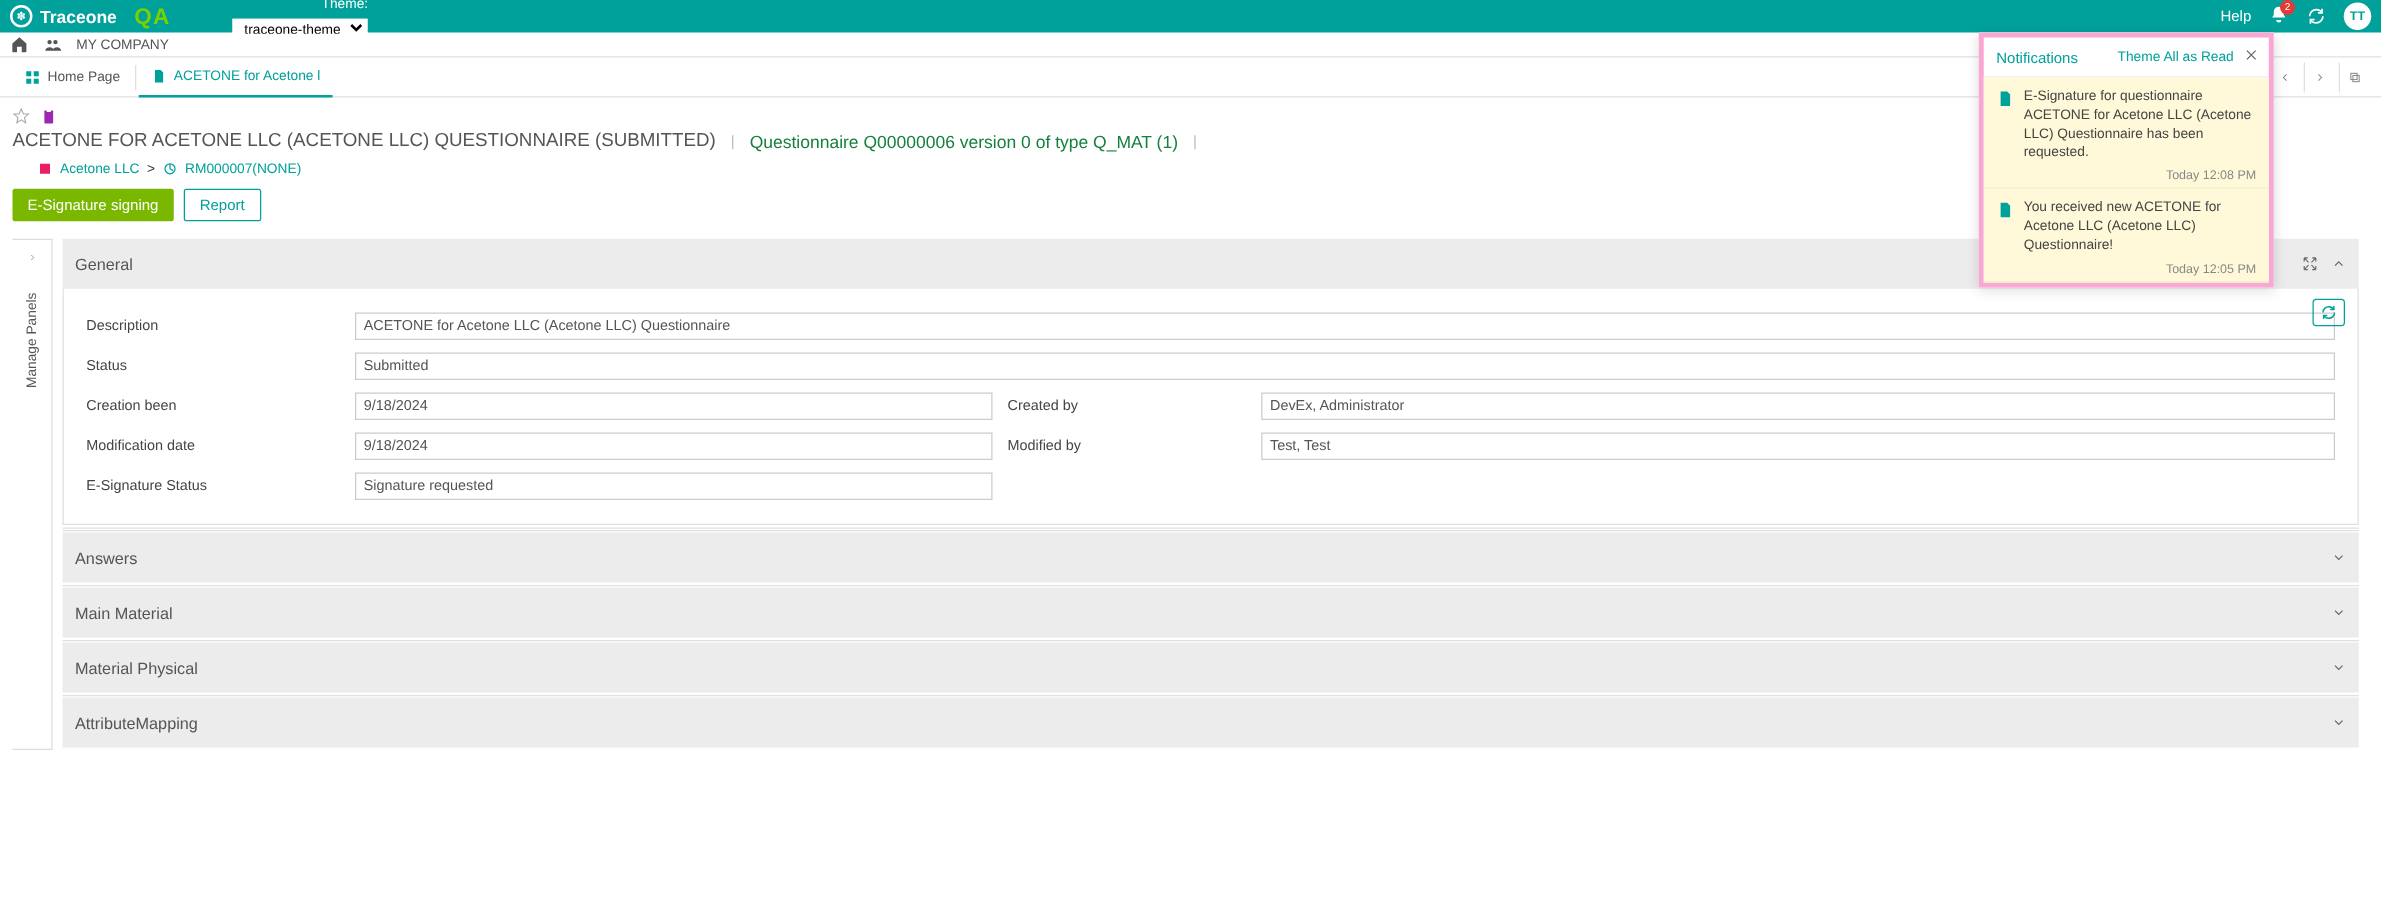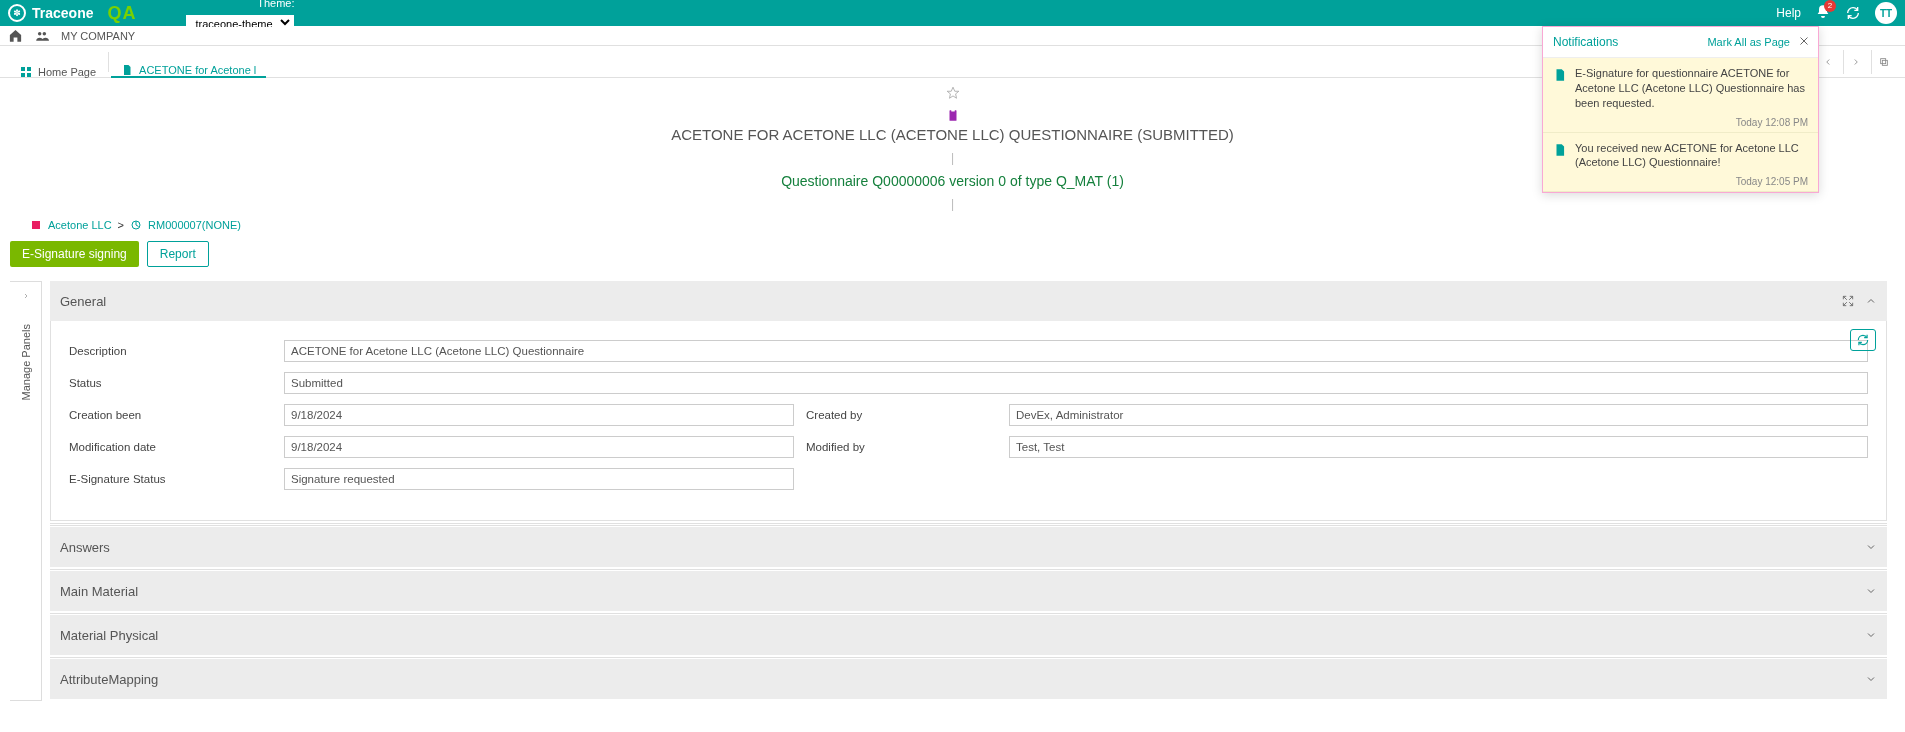--- a/index.html
+++ b/index.html
@@ -59,40 +59,40 @@
   .home-icon { width:15px; height:15px; fill:#555; cursor:pointer;}
   .people-icon { width:18px; height:14px; fill:#555;}
   .breadcrumb-text { font-size:11px; color:#555; }
 
   
   .tabs-bar {
     height:32px; display:flex; align-items:center; border-bottom:1px solid #e0e0e0;
     padding-left:10px; position:relative;
   }
   .tab {
-    display:flex; align-items:flex-end; gap:6px; height:32px; padding:0 10px;
+    display:flex; align-items:center; gap:6px; height:32px; padding:0 10px;
     font-size:11px; cursor:pointer; color:#555;
   }
   .tab.active {
     color:#00a19a; border-bottom:2px solid #00a19a; font-weight:500;
   }
   .tab-icon { width:12px; height:12px; }
   .tab-sep { width:1px; height:20px; background:#e0e0e0; margin:0 2px;}
   .tabs-right {
     margin-left:auto; display:flex; align-items:center; gap:4px; padding-right:10px;
   }
   .tabs-right-btn {
     width:24px; height:24px; display:flex; align-items:center; justify-content:center;
     cursor:pointer; border-left:1px solid #e0e0e0;
   }
   .tabs-right-btn svg { width:10px; height:10px; stroke:#888; fill:none; stroke-width:2;}
 
   
   .title-row {
-    padding:8px 10px 4px 10px; display:flex; align-items:center; gap:8px; flex-wrap:wrap;flex-direction:column;
+    padding:8px 10px 4px 10px; display:flex; align-items:center; gap:8px; flex-wrap:wrap;
   }
   .star-icon { width:14px; height:14px; fill:none; stroke:#aaa; stroke-width:1.5; cursor:pointer;}
   .clipboard-icon { width:14px; height:14px; fill:#9c27b0; cursor:pointer;}
   .page-title { font-size:15px; color:#555; }
   .title-sep { color:#bbb; margin:0 4px; }
   .subtitle { font-size:14px; color:#15803d; }
 
   
   .sub-breadcrumb {
     padding:4px 10px 10px 30px; display:flex; align-items:center; gap:6px;
@@ -139,21 +139,21 @@
   .panel-header {
     background:#ececec; height:40px; display:flex; align-items:center;
     padding:0 10px; font-size:13px; color:#555; cursor:pointer;
     justify-content:space-between;
   }
   .panel-header-right { display:flex; gap:10px; align-items:center;}
   .expand-icon { width:14px; height:14px; stroke:#666; fill:none; stroke-width:1.5;}
   .caret-icon { width:12px; height:12px; stroke:#666; fill:none; stroke-width:2;}
 
   .panel-body {
-    border:1px solid #e0e0e0; border-top:none; padding:16px 18px 23px 18px;
+    border:1px solid #e0e0e0; border-top:none; padding:16px 18px 12px 18px;
     position:relative;
   }
   .refresh-box {
     position:absolute; top:8px; right:10px;
     border:1px solid #00a19a; border-radius:3px; width:26px; height:22px;
     display:flex; align-items:center; justify-content:center; cursor:pointer;
   }
   .refresh-box svg { width:14px; height:14px; stroke:#00a19a; fill:none; stroke-width:2;}
 
   .form-row { display:flex; align-items:center; min-height:28px; margin-bottom:4px;}
@@ -164,22 +164,22 @@
   }
   .col-wide { flex:1; }
   .two-col-row { display:flex; align-items:center; }
   .half-input { width:510px; }
   .mid-label { width:215px; font-size:11.5px; color:#444; padding-left:12px;}
   .rest-input { flex:1; }
   .narrow-input { width:510px; }
 
   
   .notif-popup {
-    position:absolute; top:26px; right:86px; width:277px; background:#fff;
-    border:1px solid #f9a8d4; box-shadow:0 2px 10px rgba(0,0,0,.15);
+    position:absolute; top:26px; right:86px; width:236px; background:#fff;
+    border:4px solid #f9a8d4; box-shadow:0 2px 10px rgba(0,0,0,.15);
     z-index:500; font-size:11.5px;
   }
   .notif-head {
     display:flex; align-items:center; padding:8px 8px 8px 10px;
     border-bottom:1px solid #eee;
   }
   .notif-title { color:#00a19a; font-size:12px; }
   .notif-mark { margin-left:auto; color:#00a19a; font-size:11px; cursor:pointer; }
   .notif-close { margin-left:8px; cursor:pointer; }
   .notif-close svg { width:12px; height:12px; stroke:#666; stroke-width:2; fill:none;}
@@ -424,21 +424,21 @@
           </div>
       </div>
     </div>
 
   </div>
 </div>
 
 <div class="notif-popup">
   <div class="notif-head">
     <span class="notif-title">Notifications</span>
-    <span class="notif-mark">Mark All as Page</span>
+    <span class="notif-mark">Theme All as Read</span>
     <span class="notif-close">
       <svg viewBox="0 0 24 24">
           <path d="M5 5l14 14M19 5L5 19"></path>
         </svg>
     </span>
   </div>
   <div class="notif-list">
     <div class="notif-item">
       <svg class="notif-item-icon" viewBox="0 0 24 24" fill="#00a19a">
           <path d="M6 2h9l4 4v16H6z"></path>

